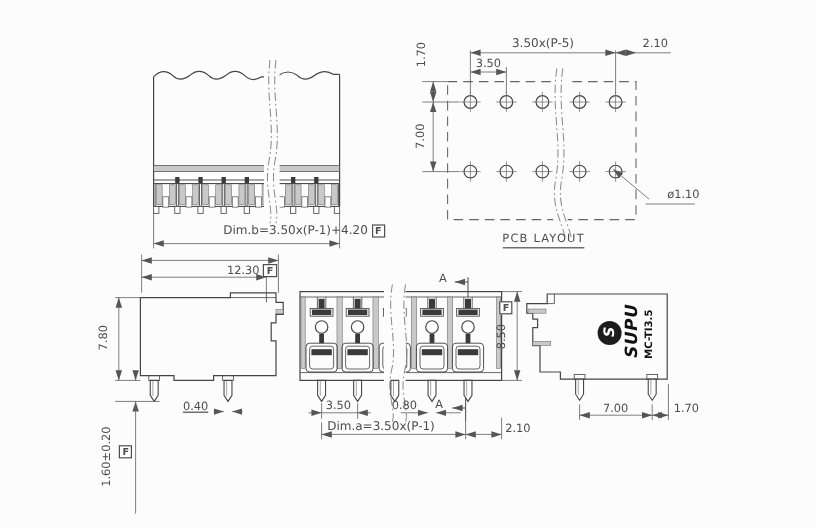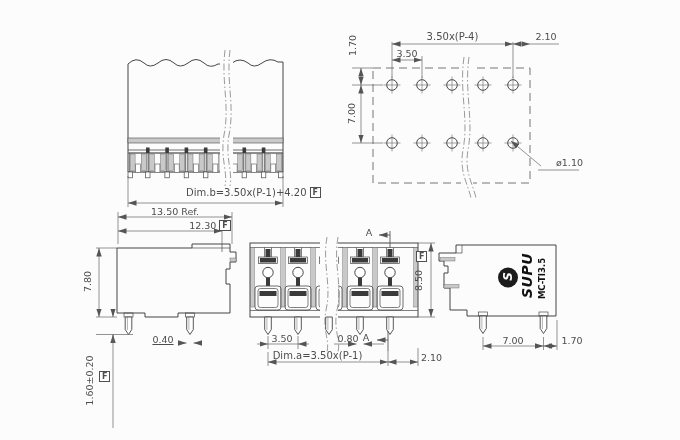--- a/index.html
+++ b/index.html
@@ -215,43 +215,45 @@
     <path d="M483,346 H543.5" stroke="#666" stroke-width="0.7" fill="none" marker-start="url(#ar)" marker-end="url(#ar)"></path>
     <path d="M543.5,346 H557" stroke="#666" stroke-width="0.7" fill="none" marker-start="url(#ar)" marker-end="url(#ar)"></path>
   </g>
 </svg>
 
   <div class="lbl big flex" style="left:128px;top:187px;width:155px;padding-left:48px;">
     <span>Dim.b=3.50x(P-1)+4.20</span>
     <span class="fbox">F</span>
   </div>
 
-  <div class="lbl big ctr" style="left:392px;top:31px;width:121px;">3.50x(P-4)</div>
+  <div class="lbl big ctr" style="left:392px;top:31px;width:121px;">3.50x(P-5)</div>
   <div class="lbl ctr" style="left:531px;top:31px;width:30px;">2.10</div>
   <div class="lbl ctr" style="left:390px;top:48px;width:34px;">3.50</div>
   <div class="vlbl" style="left:332px;top:40px;width:40px;">1.70</div>
   <div class="vlbl" style="left:331px;top:108px;width:40px;">7.00</div>
   <div class="lbl" style="left:556px;top:157px;width:42px;">ø1.10</div>
-
-  <div class="lbl ctr" style="left:118px;top:206px;width:114px;">13.50 Ref.</div>
+  <div class="lbl ctr" style="left:393px;top:194px;width:120px;">
+    <span class="title-underline">PCB LAYOUT</span>
+  </div>
+
   <div class="lbl flex" style="left:118px;top:220px;width:104px;padding-left:40px;">
     <span>12.30</span>
     <span class="fbox">F</span>
   </div>
   <div class="vlbl" style="left:67px;top:276px;width:40px;">7.80</div>
   <div class="lbl ctr" style="left:146px;top:334px;width:34px;text-decoration:underline;">0.40</div>
   <div class="vlbl" style="left:63px;top:375px;width:52px;">1.60±0.20</div>
   <span class="fbox fabs" style="left:99px;top:371px;">F</span>
 
   <div class="lbl ctr" style="left:362px;top:227px;width:14px;">A</div>
   <div class="lbl ctr" style="left:359px;top:332px;width:14px;">A</div>
   <span class="fbox fabs" style="left:416px;top:251px;">F</span>
   <div class="vlbl" style="left:400px;top:275px;width:36px;">8.50</div>
   <div class="lbl ctr" style="left:262px;top:333px;width:40px;">3.50</div>
-  <div class="lbl ctr" style="left:328px;top:333px;width:40px;">0.80</div>
+  <div class="lbl ctr" style="left:317px;top:333px;width:40px;">0.80</div>
   <div class="lbl big ctr" style="left:270px;top:350px;width:95px;">Dim.a=3.50x(P-1)</div>
   <div class="lbl" style="left:421px;top:352px;width:30px;">2.10</div>
 
   <div class="vlbl glyph" style="left:499px;top:271px;width:18px;">S</div>
   <div class="vlbl brand" style="left:503px;top:270px;width:48px;">SUPU</div>
   <div class="vlbl model" style="left:519px;top:273px;width:46px;">MC-TI3.5</div>
   <div class="lbl ctr" style="left:493px;top:335px;width:40px;">7.00</div>
   <div class="lbl ctr" style="left:558px;top:335px;width:28px;">1.70</div>
 
 </div>

